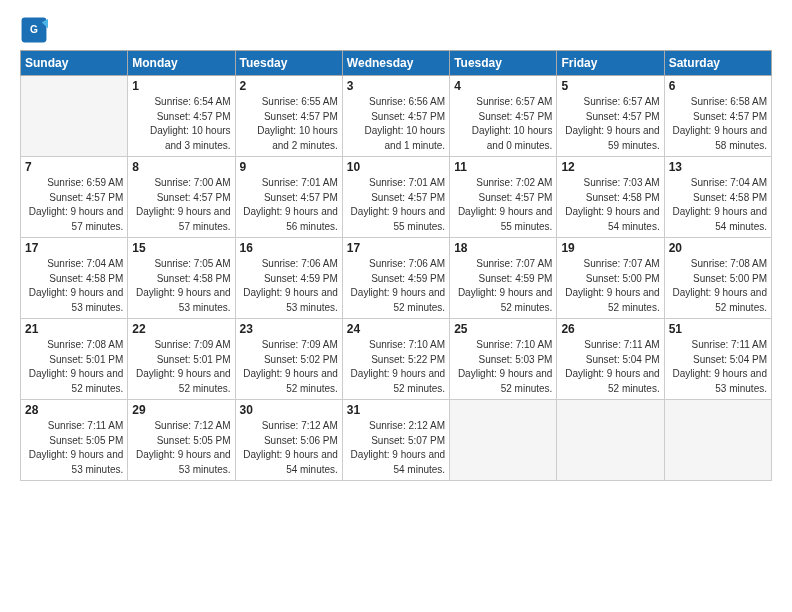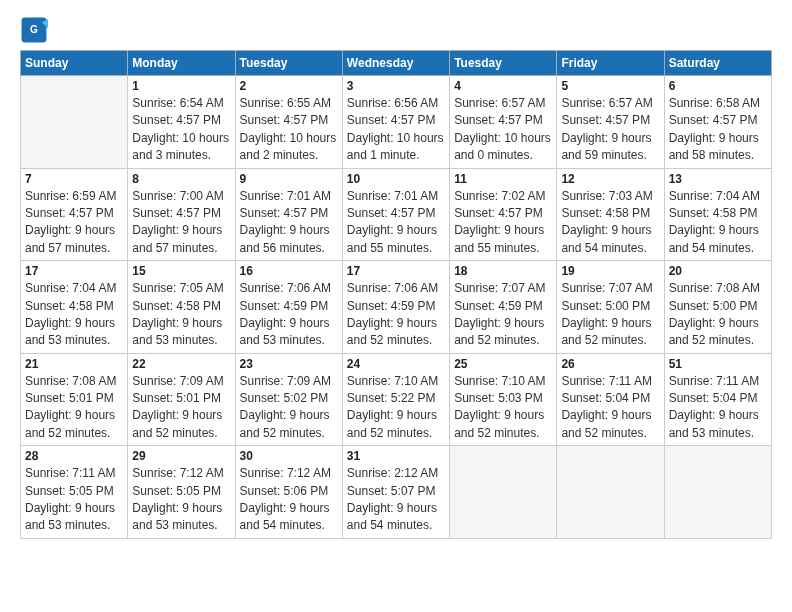--- a/index.html
+++ b/index.html
@@ -78,23 +78,24 @@
       background: #f5f5f5;
     }
     .day-num {
       font-size: 12px;
       font-weight: bold;
       color: #222;
       display: block;
       margin-bottom: 2px;
     }
     .day-info {
-      font-size: 12px;
+      font-size: 10px;
       line-height: 1.45;
       color: #333;
+      text-align: right;
     }
   </style>
 </head>
 <body>
 
 <div class="page">
   <div class="header">
     <div class="logo">
       <svg class="logo-icon" viewBox="0 0 36 36">
         <rect x="2" y="2" width="32" height="32" rx="4" fill="#1a6fb5"></rect>

